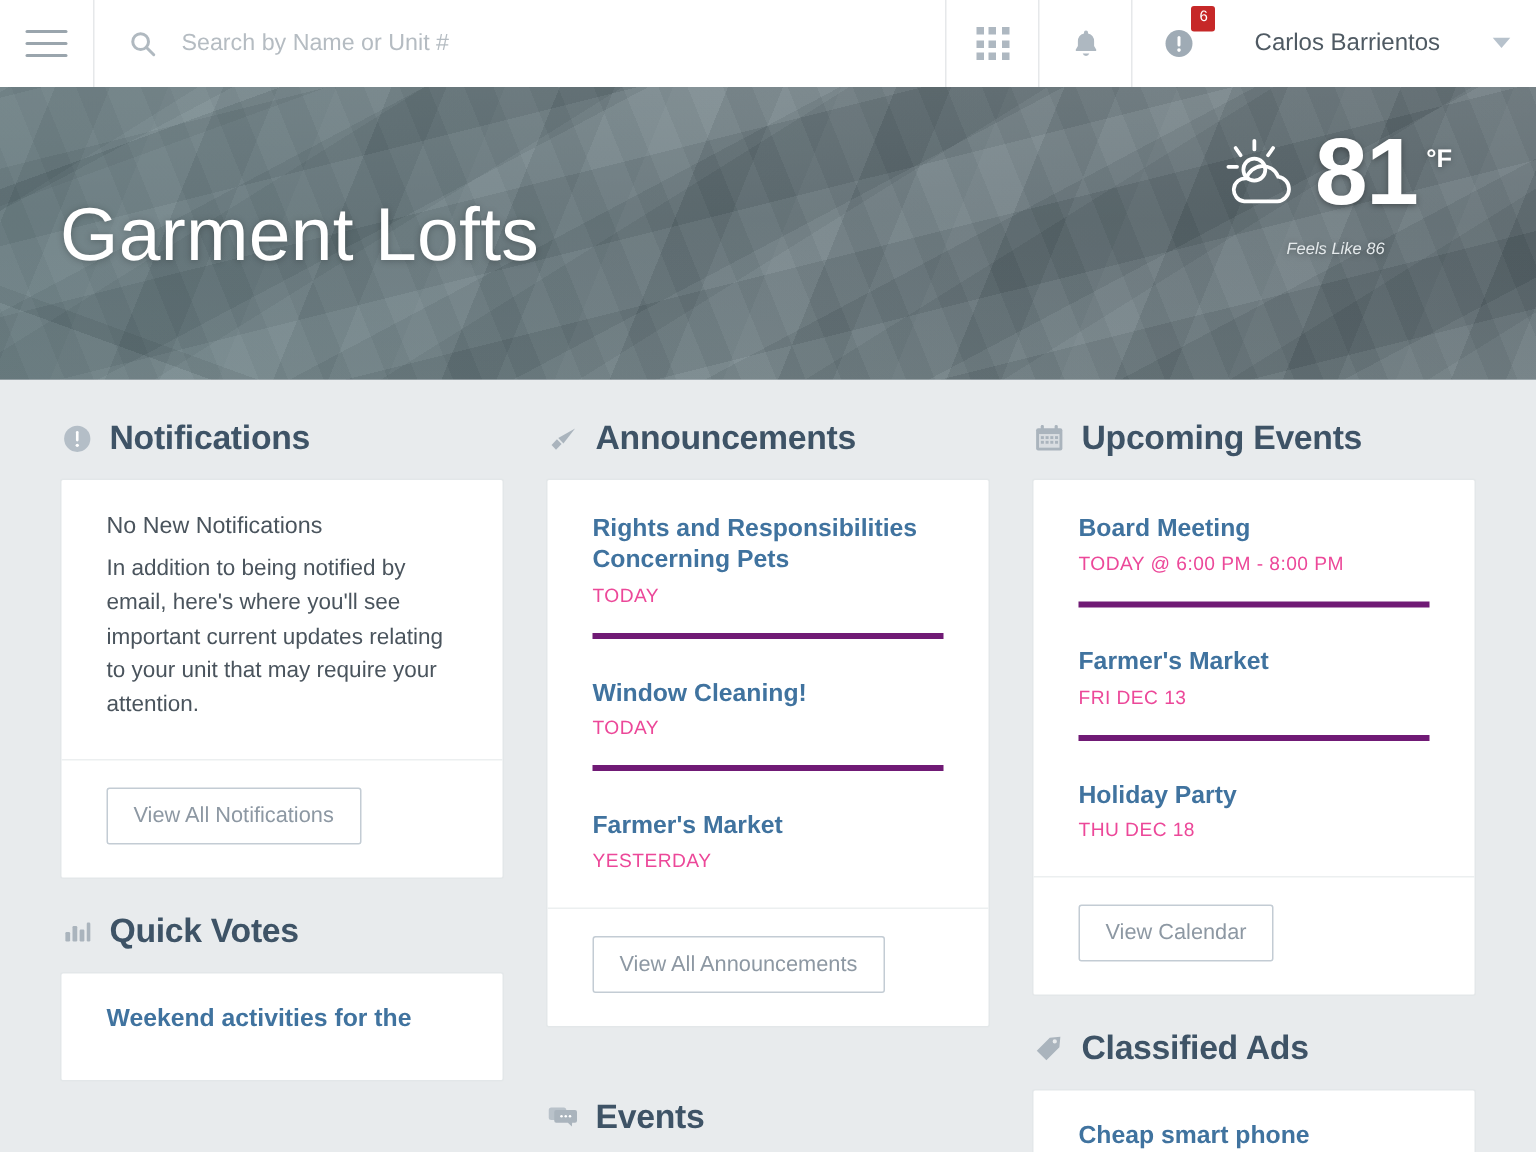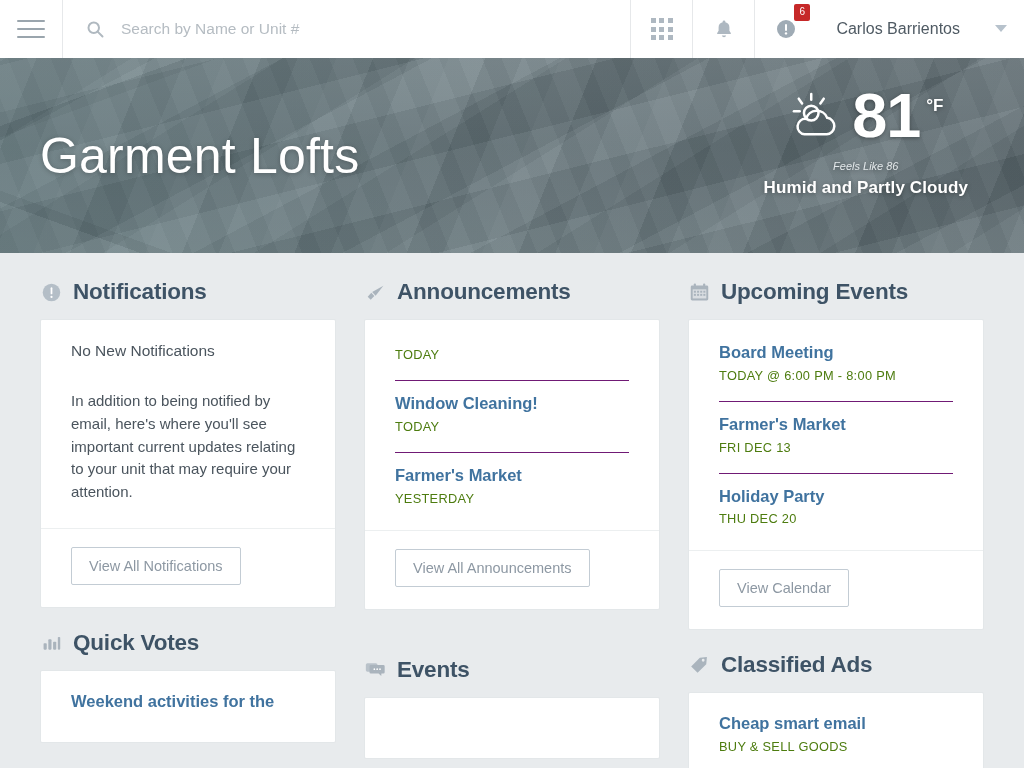--- a/index.html
+++ b/index.html
@@ -151,31 +151,31 @@
     border: 1px solid #c3ccd4;
     background: transparent;
     color: #8d98a3;
     font-size: 14.5px;
     padding: 10px 17px;
     border-radius: 2px;
     cursor: pointer;
     font-family: "Liberation Sans", sans-serif;
   }
 
-  .notif-title { font-size: 15.5px; color: #4a545d; margin-bottom: 30px; }
+  .notif-title { font-size: 15.5px; color: #4a545d; margin-bottom: 8px; }
   .notif-body  { font-size: 15px; color: #4a545d; line-height: 1.52; }
 
   .list-item { padding: 0 0 18px 0; }
-  .list-item + .list-item { border-top: 1px solid #701a75; padding-top: 12px; }
+  .list-item + .list-item { border-top: 4px solid #701a75; padding-top: 26px; }
   .item-link {
     display: block;
     font-size: 16.5px; color: #40739f; font-weight: 700;
     line-height: 1.26; text-decoration: none; cursor: pointer;
   }
-  .item-meta { font-size: 12.8px; color: #4d7c0f; margin-top: 5px; letter-spacing: .3px; }
+  .item-meta { font-size: 12.8px; color: #ec4899; margin-top: 5px; letter-spacing: .3px; }
 
   .row2 { margin-top: 22px; }
   .row2-forum { margin-top: 47px; }
 
   .stub { padding: 20px 30px 30px 30px; }
   .stub .item-link { font-size: 16.5px; }
 </style>
 </head>
 <body>
 
@@ -253,21 +253,20 @@
         <line x1="11" y1="8" x2="14.5" y2="13"></line>
         <line x1="37" y1="8" x2="33.5" y2="13"></line>
         <line x1="6" y1="21" x2="12" y2="21"></line>
         <circle cx="24" cy="23" r="7.6"></circle>
         <path d="M17 45h23a8.6 8.6 0 0 0 .6-17.1A11.6 11.6 0 0 0 18.6 29 8 8 0 0 0 17 45z" fill="none"></path>
       </svg>
       <span class="weather-temp">81</span>
       <span class="weather-unit">°F</span>
     </div>
     <div class="weather-feels">Feels Like 86</div>
-    <div class="weather-cond">Humid and Partly Cloudy</div>
   </div>
 </div>
 
 <div class="board">
 
   <div class="col">
 
     <div class="sec-head">
       <span class="sec-ic">
         <svg width="21" height="21" viewBox="0 0 24 24">
@@ -316,20 +315,21 @@
           <path d="M21 4.2 8.2 11.4l3.9 4.2L21 4.2z"></path>
           <path d="M7.2 12.3 3.1 16.8l3.4 3.6 4.2-4.4-3.5-3.7z"></path>
         </svg>
       </span>
       <span class="sec-title">Announcements</span>
     </div>
 
     <div class="card">
       <div class="card-body" style="padding-bottom:6px;">
         <div class="list-item">
+          <a class="item-link">Rights and Responsibilities Concerning Pets</a>
           <div class="item-meta">TODAY</div>
         </div>
         <div class="list-item">
           <a class="item-link">Window Cleaning!</a>
           <div class="item-meta">TODAY</div>
         </div>
         <div class="list-item">
           <a class="item-link">Farmer's Market</a>
           <div class="item-meta">YESTERDAY</div>
         </div>
@@ -386,37 +386,37 @@
         <div class="list-item">
           <a class="item-link">Board Meeting</a>
           <div class="item-meta">TODAY @ 6:00 PM - 8:00 PM</div>
         </div>
         <div class="list-item">
           <a class="item-link">Farmer's Market</a>
           <div class="item-meta">FRI DEC 13</div>
         </div>
         <div class="list-item">
           <a class="item-link">Holiday Party</a>
-          <div class="item-meta">THU DEC 20</div>
+          <div class="item-meta">THU DEC 18</div>
         </div>
       </div>
       <div class="card-foot">
         <button class="ghost-btn">View Calendar</button>
       </div>
     </div>
 
     <div class="sec-head row2">
       <span class="sec-ic">
         <svg width="20" height="20" viewBox="0 0 24 24" fill="#aab4bd">
           <path d="M21.5 2.5 13 3.3 2.6 13.7l7.7 7.7L20.7 11l.8-8.5zM17 8a1.7 1.7 0 1 1 0-3.4A1.7 1.7 0 0 1 17 8z"></path>
         </svg>
       </span>
       <span class="sec-title">Classified Ads</span>
     </div>
 
     <div class="card">
       <div class="stub">
-        <a class="item-link">Cheap smart email</a>
+        <a class="item-link">Cheap smart phone</a>
         <div class="item-meta">BUY &amp; SELL GOODS</div>
       </div>
     </div>
   </div>
 </div>
 
 </body></html>

